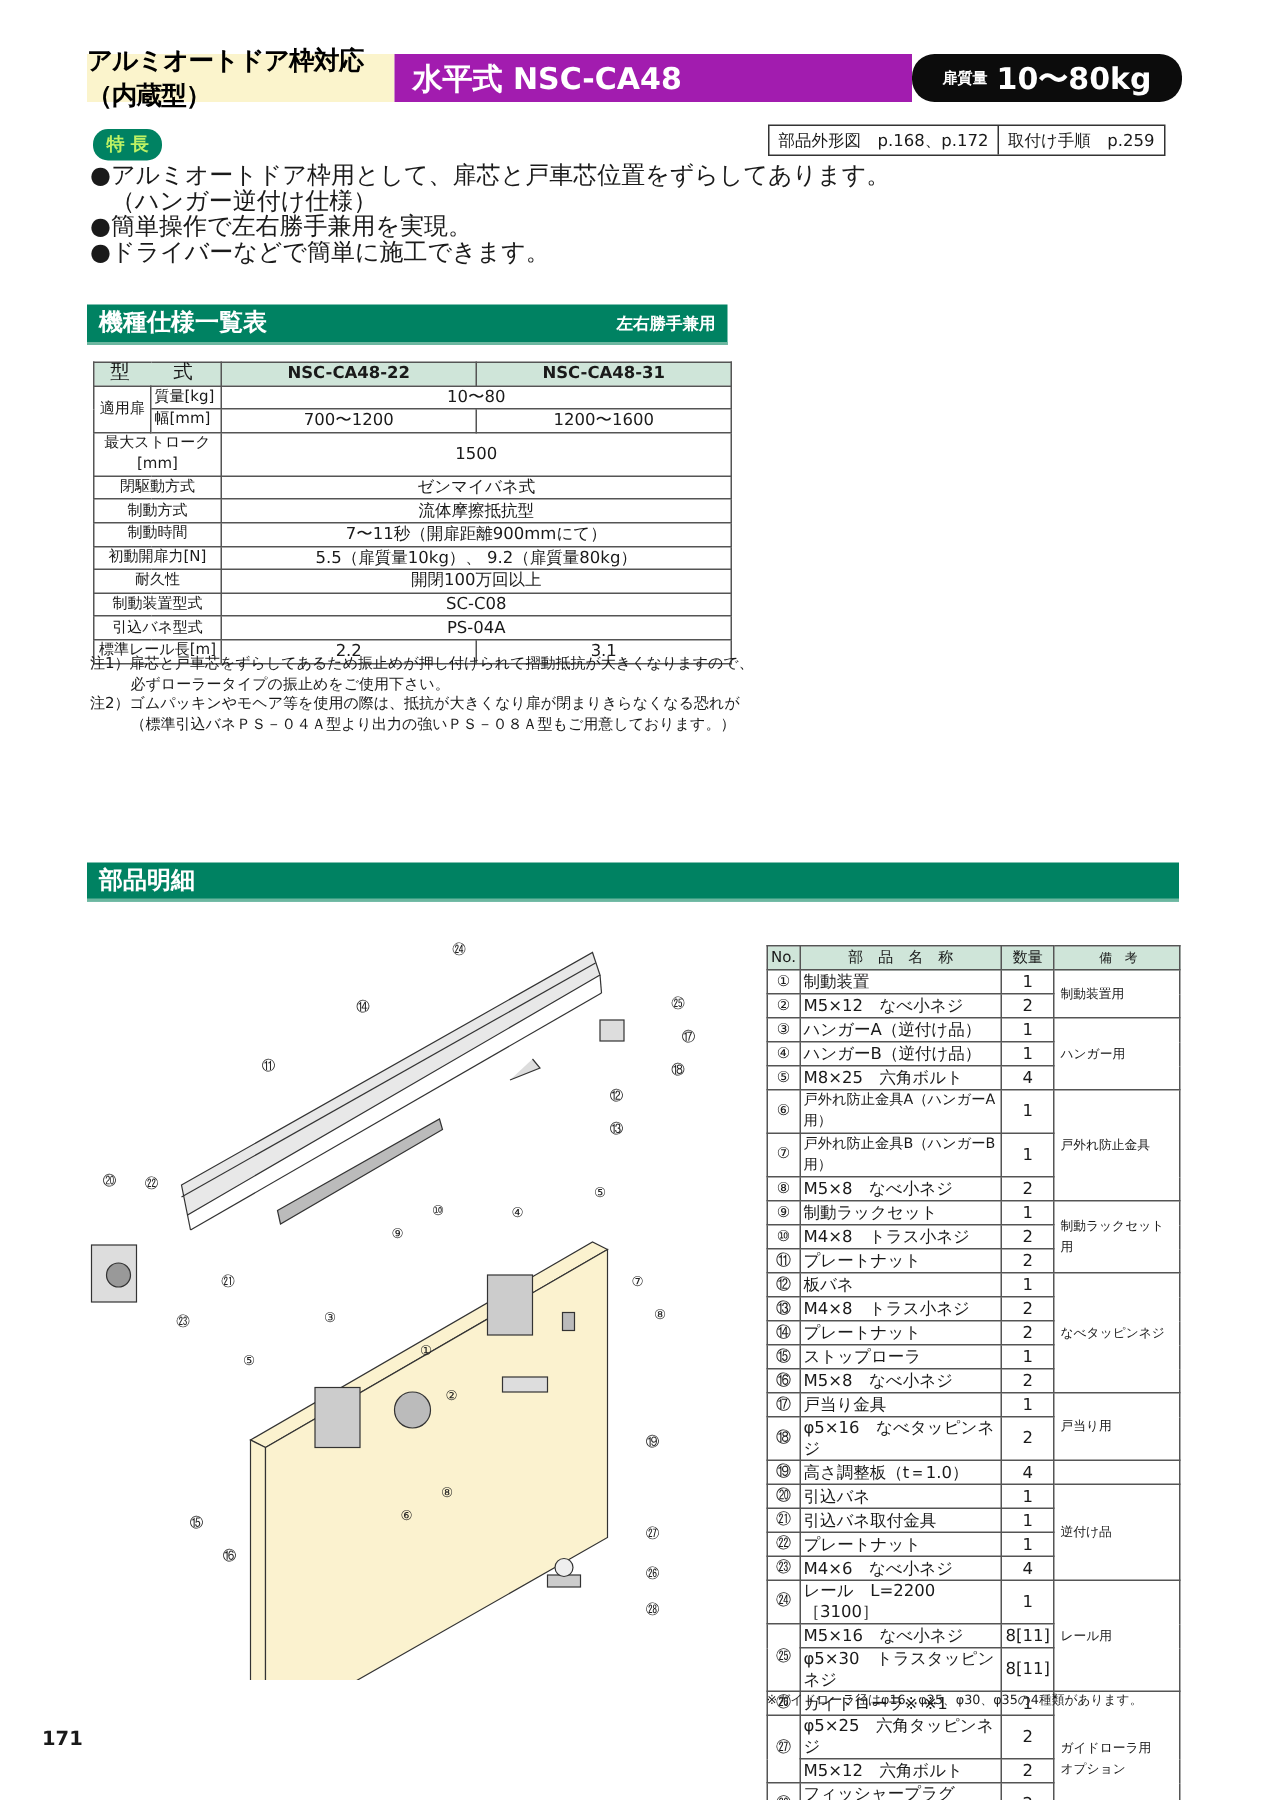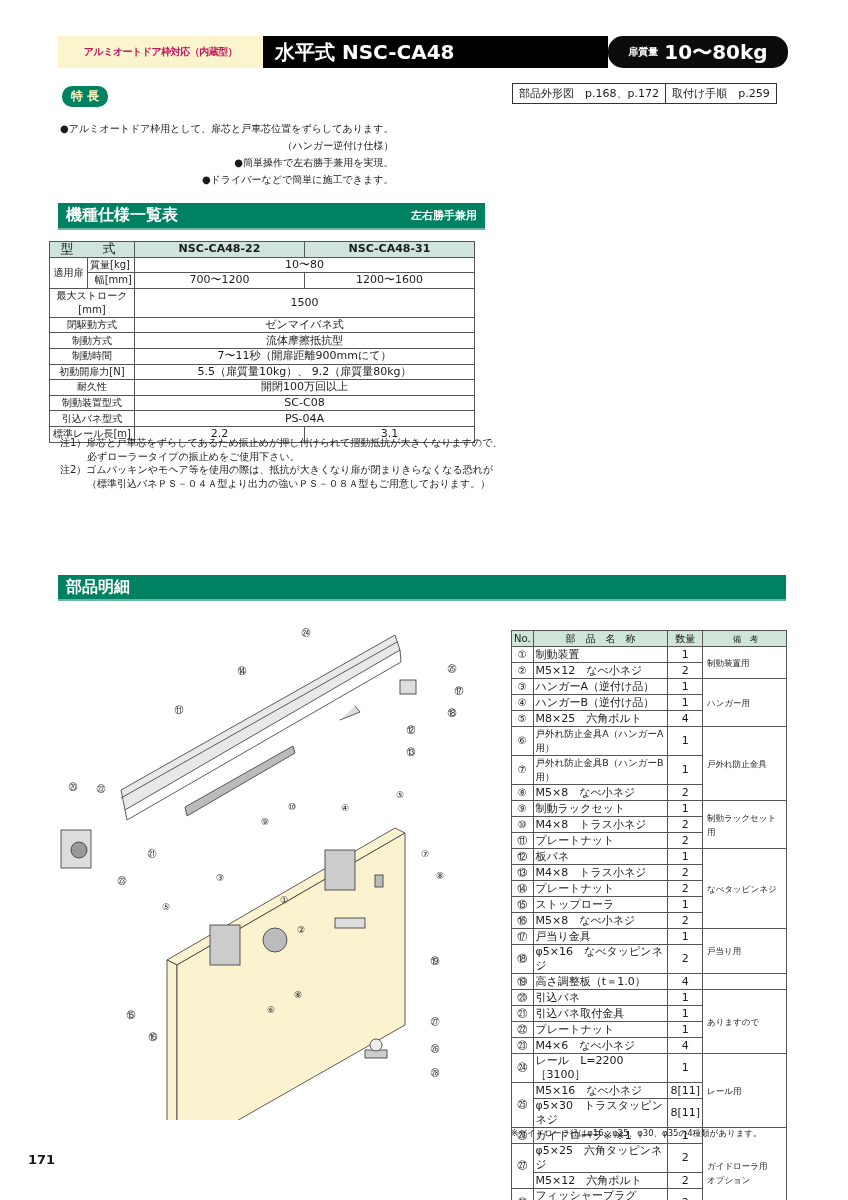--- a/index.html
+++ b/index.html
@@ -1,41 +1,41 @@
 <!DOCTYPE html>
 <html><head>
 <meta charset="utf-8">
 <style>
   * { box-sizing: border-box; margin: 0; padding: 0; }
   body { width: 848px; height: 1200px; background: #ffffff; font-family: "DejaVu Sans", sans-serif; color: #1a1a1a; position: relative; overflow: hidden; }
   .abs { position: absolute; }
 
   
   .title-bar { left: 58px; top: 36px; width: 730px; height: 32px; display: flex; }
-  .title-sub { background: #fbf4cc; width: 205px; display:flex; align-items:center; justify-content:center; font-size: 10px; font-weight: bold; color:#be185d; letter-spacing:-0.5px; }
-  .title-main { background: #000000; flex: 1; display:flex; align-items:center; padding-left: 12px; color:#fff; font-size: 20px; font-weight: bold; }
+  .title-sub { background: #fbf4cc; width: 205px; display:flex; align-items:center; justify-content:center; font-size: 17px; font-weight: bold; color:#000000; letter-spacing:-0.5px; }
+  .title-main { background: #a21caf; flex: 1; display:flex; align-items:center; padding-left: 12px; color:#fff; font-size: 20px; font-weight: bold; }
   .title-weight { background: #0c0c0c; width: 180px; display:flex; align-items:center; justify-content:center; color:#fff; gap: 6px; border-radius: 15px; }
   .title-weight .lbl { font-size: 10px; font-weight: bold; }
   .title-weight .val { font-size: 20px; font-weight: bold; }
 
-  .pill { left: 62px; top: 86px; background:#008262; color:#fef9c3; font-weight:bold; font-size:12px; padding: 2px 9px; border-radius: 10px; }
+  .pill { left: 62px; top: 86px; background:#008262; color:#bef264; font-weight:bold; font-size:12px; padding: 2px 9px; border-radius: 10px; }
   .refbox { left: 512px; top: 83px; display:flex; border:1px solid #333; font-size:11px; }
   .refbox div { padding: 2px 6px; }
   .refbox div + div { border-left:1px solid #333; }
 
-  .features { left: 60px; top: 120px; font-size: 10px; line-height: 17px; text-align: right; }
+  .features { left: 60px; top: 108px; font-size: 16px; line-height: 17px; }
   .features .indent { padding-left: 14px; }
 
   .sec-bar { background:#008262; color:#fff; display:flex; align-items:center; justify-content:space-between; padding: 0 8px; font-weight:bold; border-bottom: 2px solid #6cb7a0; }
   .sec1 { left: 58px; top: 203px; width: 427px; height: 27px; font-size: 16px; }
   .sec1 .right { font-size: 11px; }
   .sec2 { left: 58px; top: 575px; width: 728px; height: 26px; font-size: 16px; }
 
   table { border-collapse: collapse; }
-  .spec { left: 49px; top: 241px; width: 426px; font-size: 11px; }
+  .spec { left: 62px; top: 241px; width: 426px; font-size: 11px; }
   .spec td, .spec th { border: 1px solid #555; text-align:center; height: 15.6px; padding: 0 2px; line-height: 14px; }
   .spec th { background: #cfe5d9; font-weight: bold; }
   .spec .hdr-main { font-size: 13px; font-weight: normal; letter-spacing: 8px; }
   .spec .lh { width: 85px; font-size: 10px; }
   .spec .lh2 { font-size: 10px; }
 
   .notes { left: 60px; top: 436px; font-size: 10px; line-height: 13.5px; }
   .notes .ind { padding-left: 27px; }
 
   .parts { left: 511px; top: 630px; width: 276px; font-size: 11px; }
@@ -87,21 +87,21 @@
     <th colspan="2" class="hdr-main">型　式</th>
     <th>NSC-CA48-22</th>
     <th>NSC-CA48-31</th>
   </tr>
   <tr>
     <td rowspan="2" class="lh2" style="width:38px">適用扉</td>
     <td class="lh2" style="text-align:left;width:47px">質量[kg]</td>
     <td colspan="2">10〜80</td>
   </tr>
   <tr>
-    <td class="lh2" style="text-align:right">幅[mm]</td>
+    <td class="lh2" style="text-align:left">幅[mm]</td>
     <td>700〜1200</td>
     <td>1200〜1600</td>
   </tr>
   <tr>
         <td colspan="2" class="lh">最大ストローク[mm]</td>
         <td colspan="2">1500</td>
       </tr>
   <tr>
         <td colspan="2" class="lh">閉駆動方式</td>
         <td colspan="2">ゼンマイバネ式</td>
@@ -320,21 +320,21 @@
   <tr>
         <td class="no">⑲</td>
         <td>高さ調整板（t＝1.0）</td>
         <td class="qty">4</td>
         <td class="note"></td>
       </tr>
   <tr>
         <td class="no">⑳</td>
         <td>引込バネ</td>
         <td class="qty">1</td>
-        <td class="note" rowspan="4">ありますので</td>
+        <td class="note" rowspan="4">逆付け品</td>
       </tr>
   <tr>
         <td class="no">㉑</td>
         <td>引込バネ取付金具</td>
         <td class="qty">1</td>
       </tr>
   <tr>
         <td class="no">㉒</td>
         <td>プレートナット</td>
         <td class="qty">1</td>

